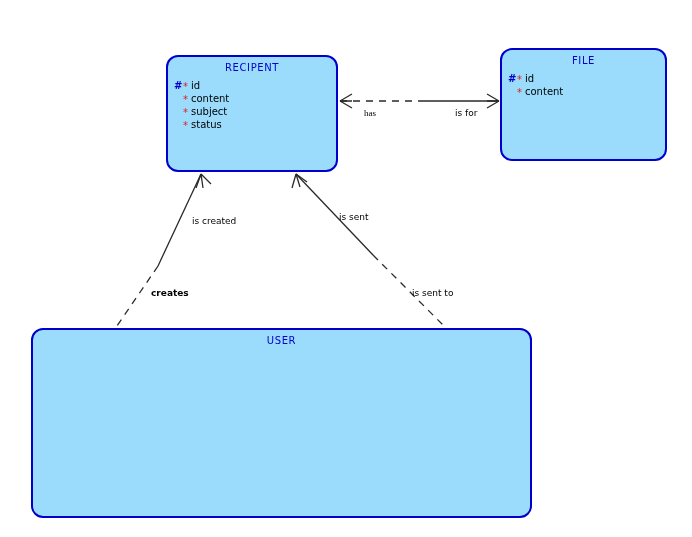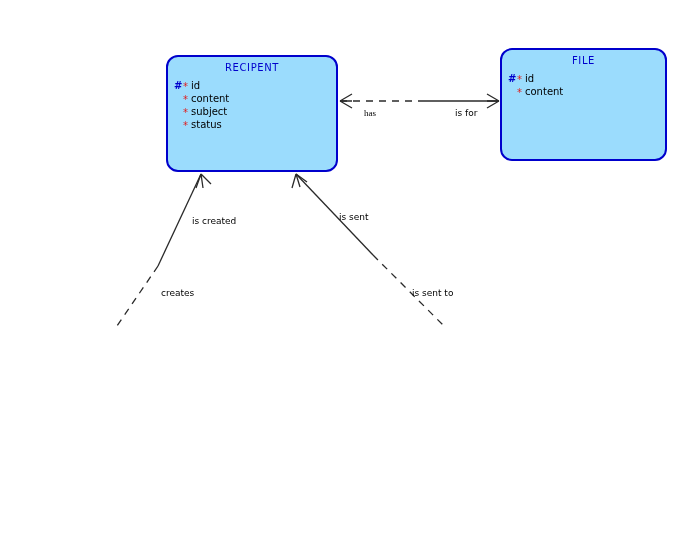--- a/index.html
+++ b/index.html
@@ -174,25 +174,28 @@
         <span class="attr-name">id</span>
       </div>
       <div class="attr-row">
         <span class="attr-pk blank"></span>
         <span class="attr-req">*</span>
         <span class="attr-name">content</span>
       </div>
     </div>
   </div>
 
+  <div class="entity" style="left:31px; top:328px; width:501px; height:190px;">
+    <div class="entity-title">USER</div>
+  </div>
 
 
 
   <div class="rel-label" style="left:364px; top:108px;font-family:Liberation Serif, serif;">has</div>
   <div class="rel-label" style="left:455px; top:108px;">is for</div>
 
   <div class="rel-label" style="left:192px; top:196px;margin-top:20px;">is created</div>
-  <div class="rel-label" style="left:161px; top:288px;">creates</div>
+  <div class="rel-label" style="left:151px; top:288px;font-weight:bold;">creates</div>
 
   <div class="rel-label" style="left:339px; top:212px;">is sent</div>
   <div class="rel-label" style="left:412px; top:288px;">is sent to</div>
 
 </div>
 
 </body></html>

